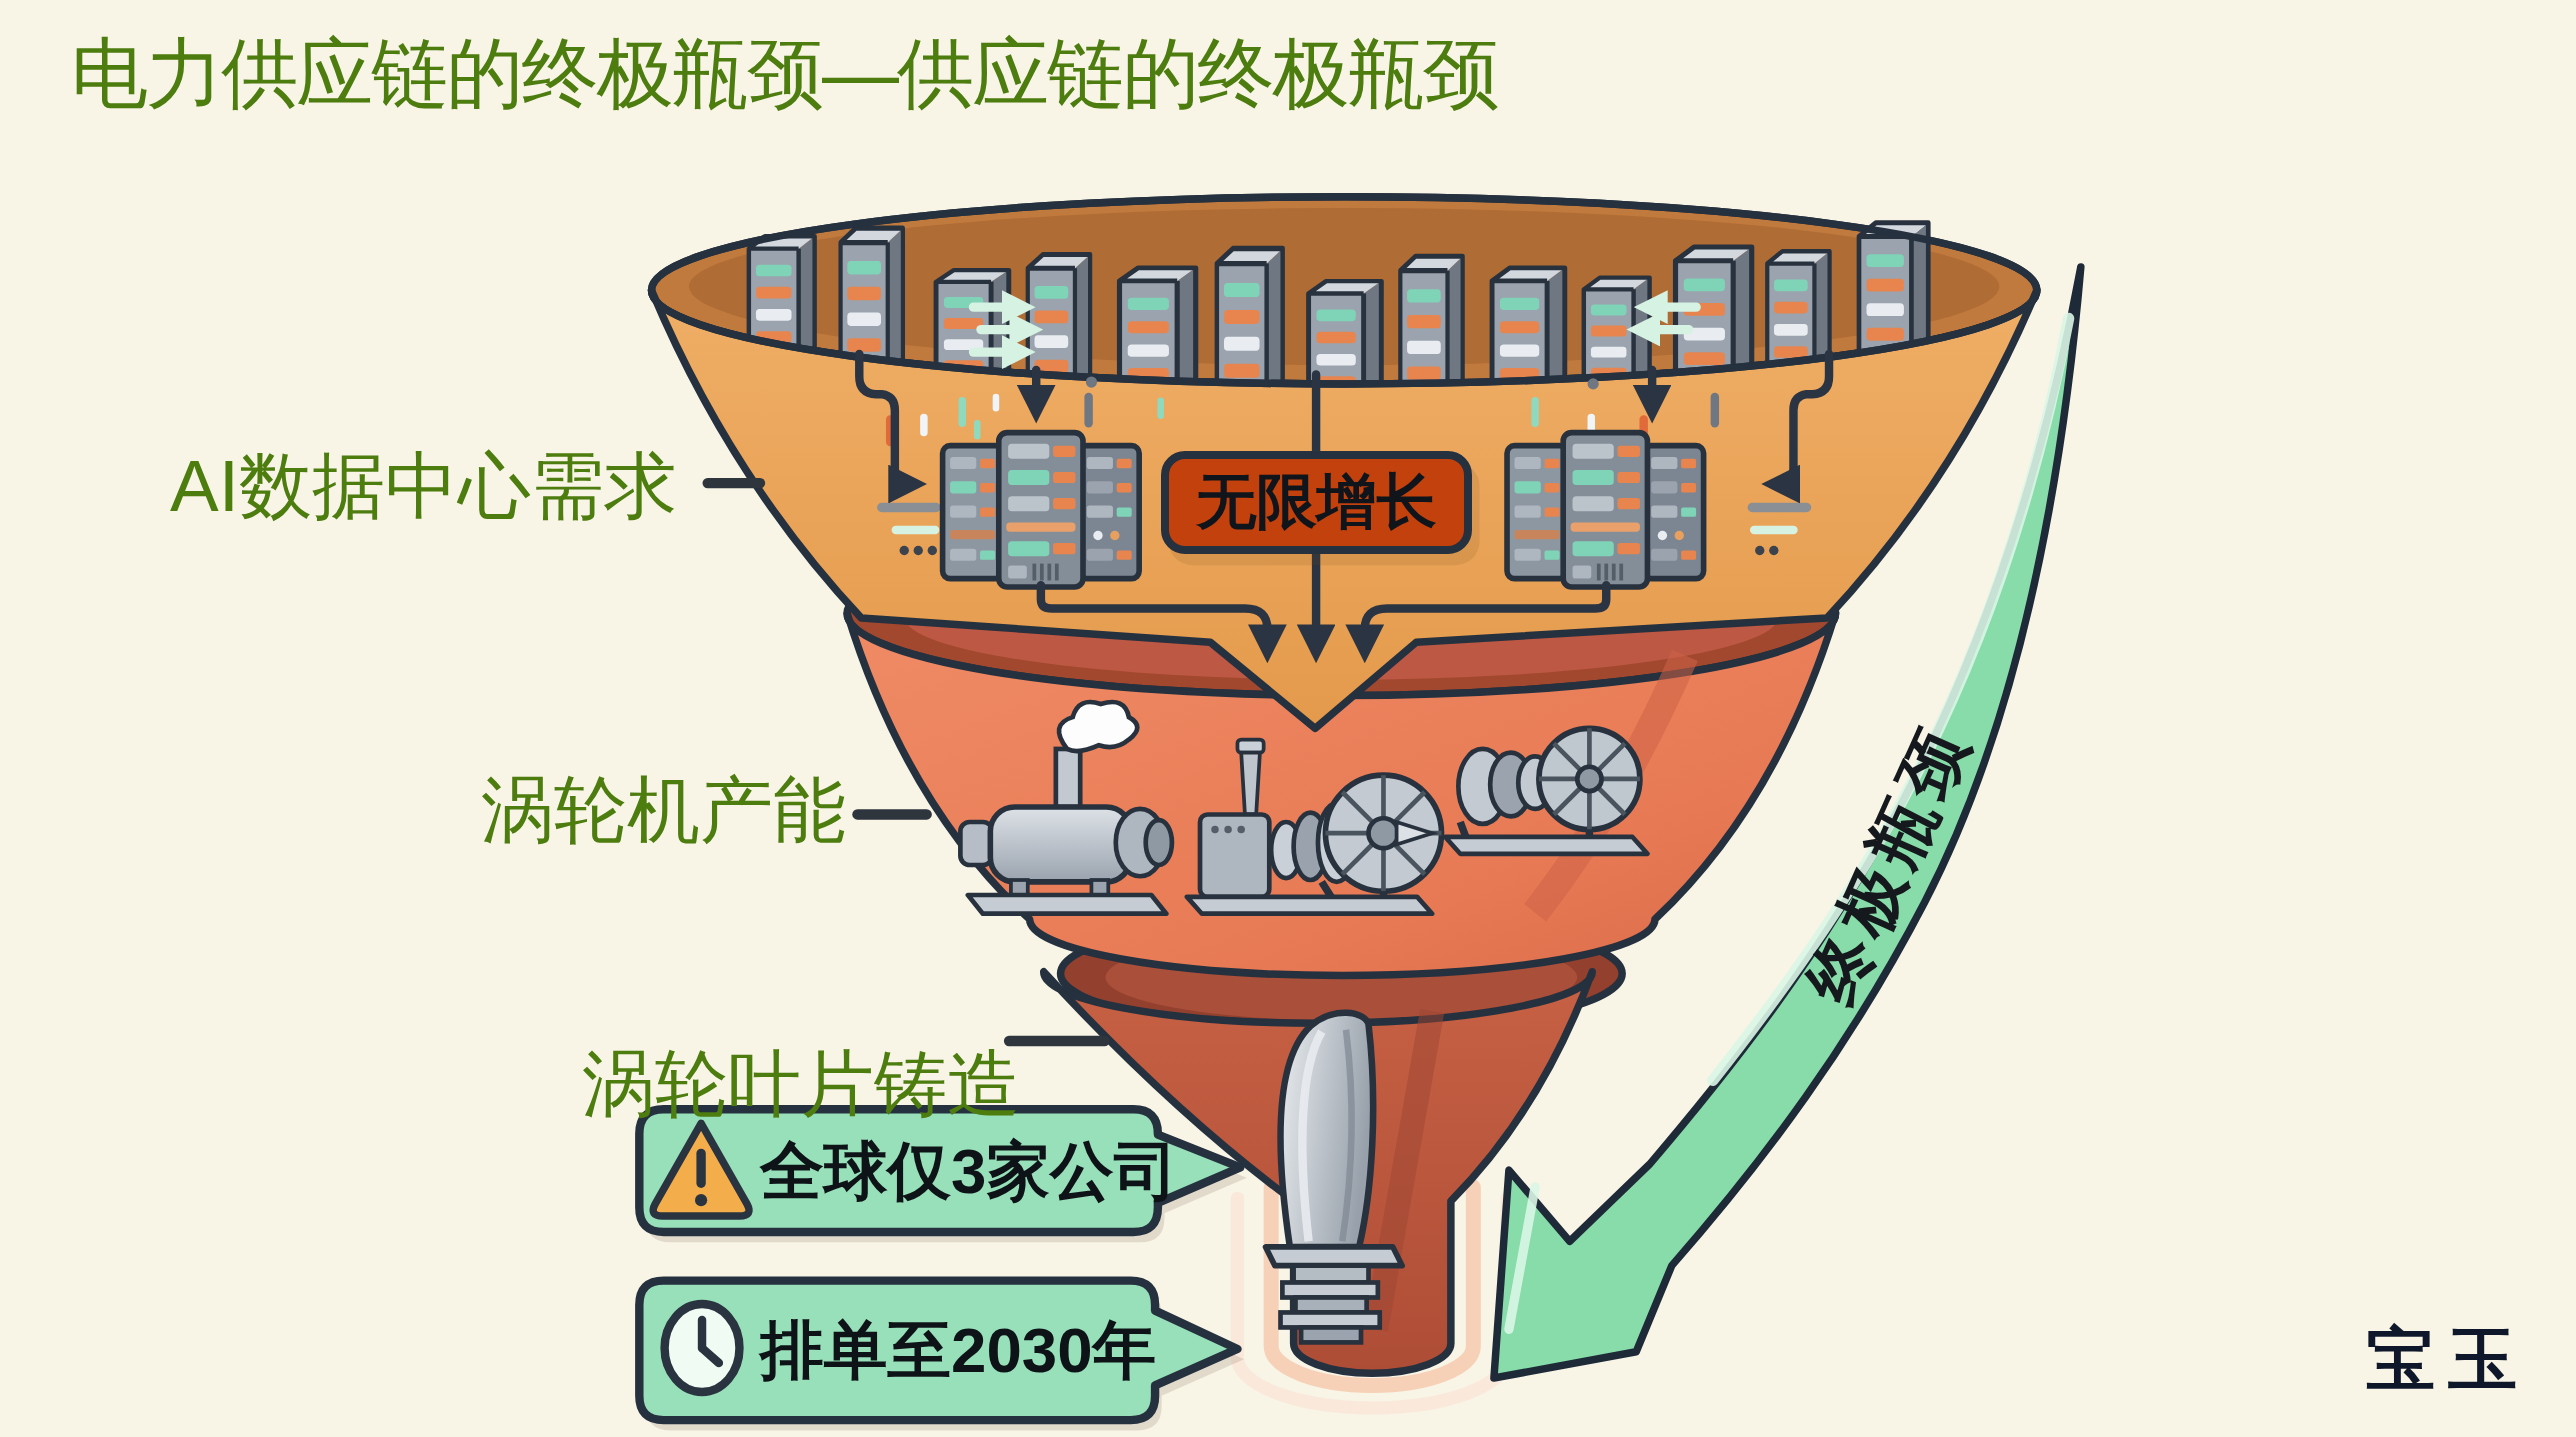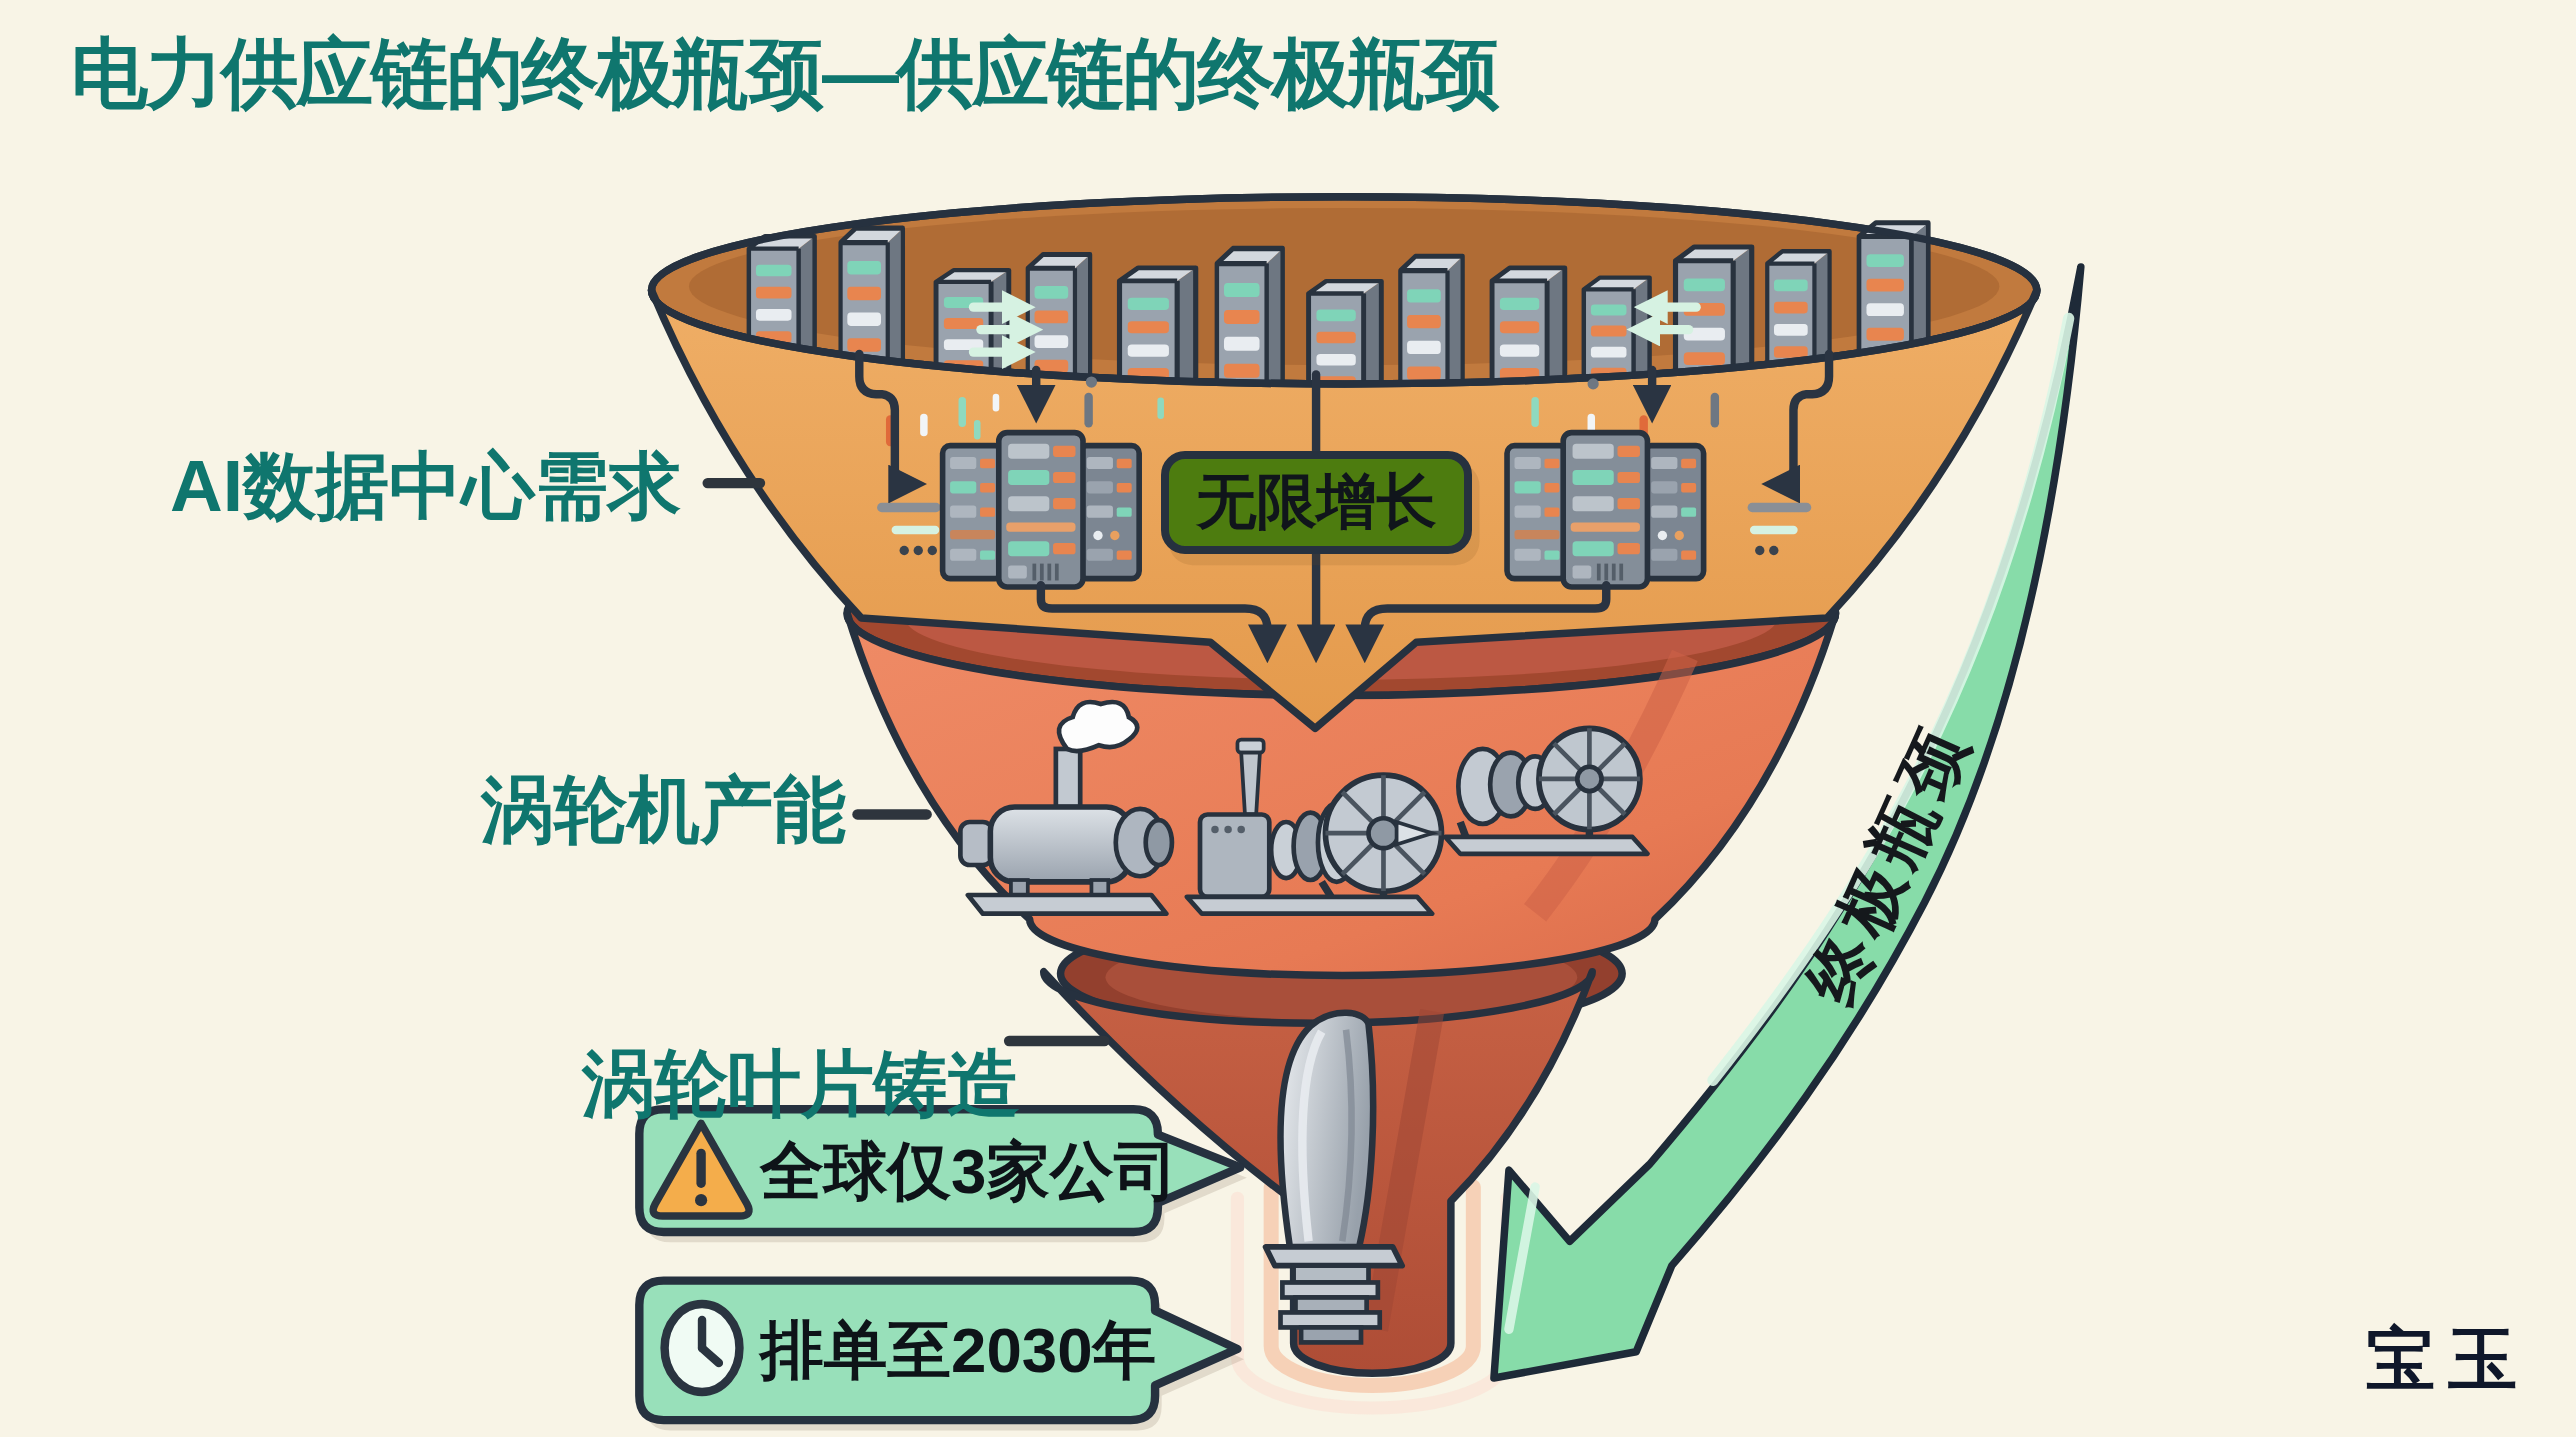--- a/index.html
+++ b/index.html
@@ -6,29 +6,29 @@
   html,body { width:2576px; height:1438px; }
   body {
     position:relative;
     background:#F8F4E6;
     font-family:"Liberation Sans", sans-serif;
     overflow:hidden;
     color:#32373C;
   }
   .stage { position:absolute; inset:0; width:2576px; height:1438px; }
   svg.art { position:absolute; left:0; top:0; }
-  .txt { position:absolute; font-weight:700; color:#0f766e; white-space:nowrap; }
+  .txt { position:absolute; font-weight:400; color:#4d7c0f; white-space:nowrap; }
   .title { left:71px; top:22.5px; font-size:77px; letter-spacing:-1.9px; }
   .lbl { font-size:73px; }
   .lbl1 { left:170px; top:438px; }
   .lbl2 { left:481px; top:762px; }
   .lbl3 { left:582px; top:996px;margin-top:40px; }
   .badge {
     position:absolute; left:1161px; top:451px; width:311px; height:103px;
-    background:#4d7c0f; border:8.4px solid #26313F; border-radius:24px;
+    background:#c2410c; border:8.4px solid #26313F; border-radius:24px;
     display:flex; align-items:center; justify-content:center;
     font-size:60px; font-weight:900; color:#10151B;
     box-shadow:7.5px 11.2px 0 rgba(120,80,30,.14);
   }
   .rot-label {
     position:absolute; left:1720px; top:807px; width:337px; height:112px;
     display:flex; align-items:center; justify-content:center;
     transform:rotate(-66deg);
     font-size:67px; font-weight:900; letter-spacing:7.5px; color:#15181C;
   }

